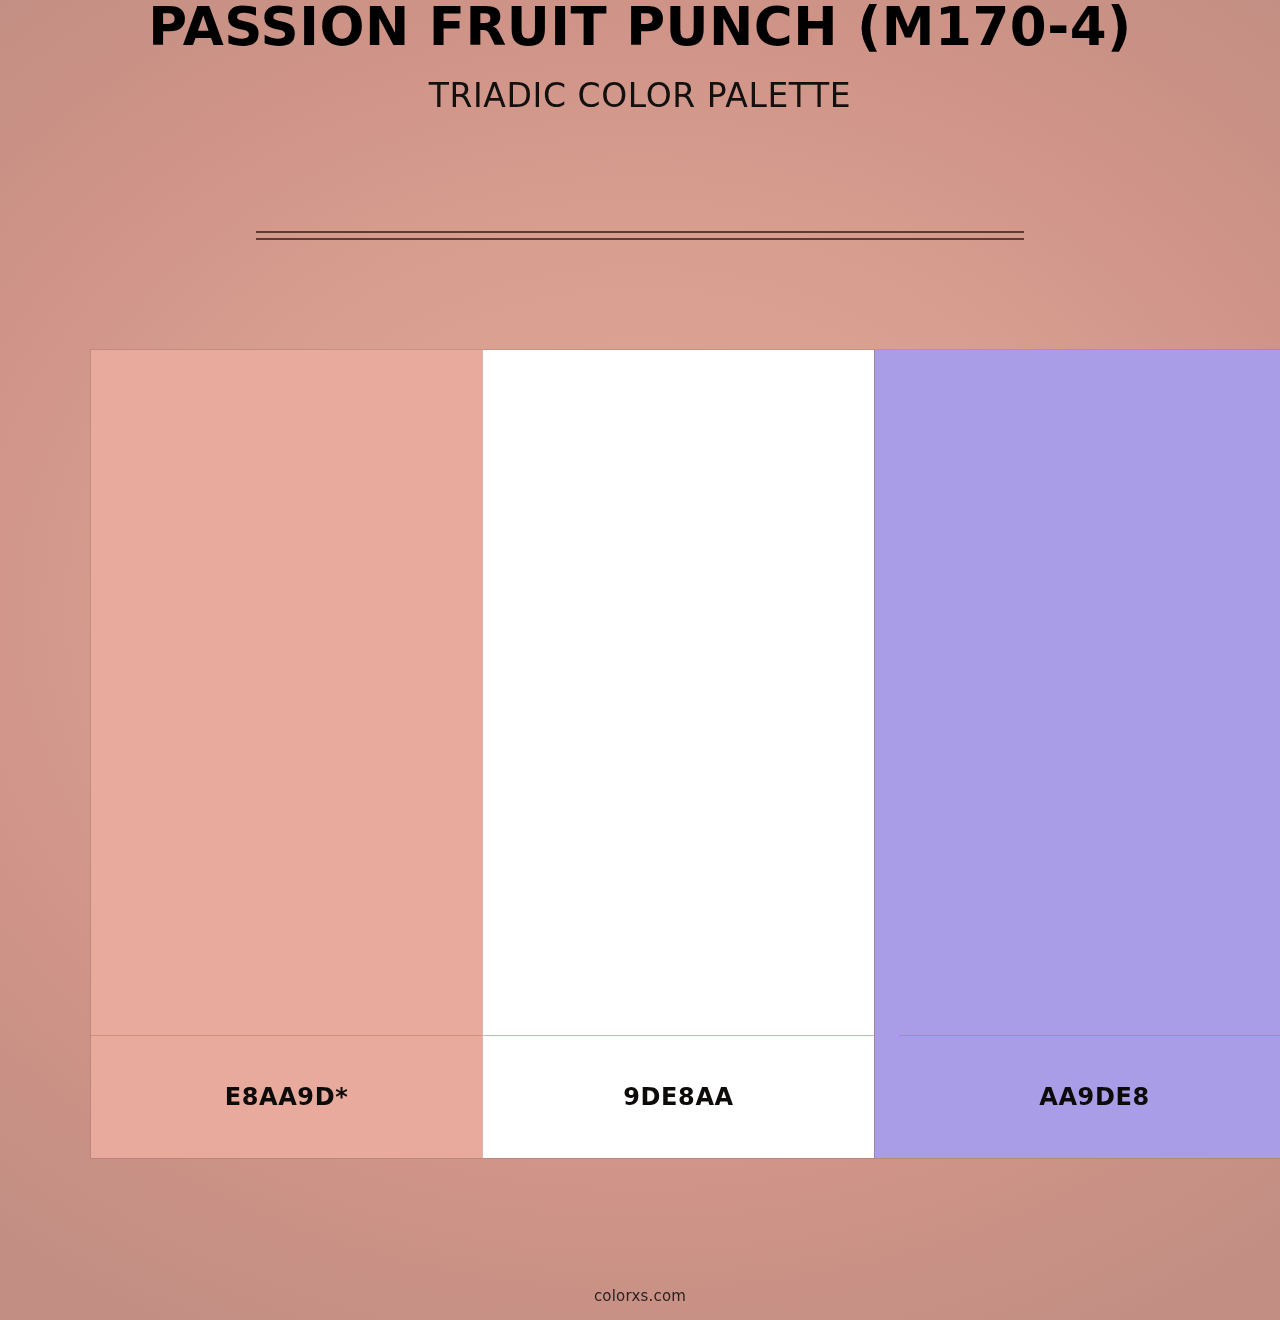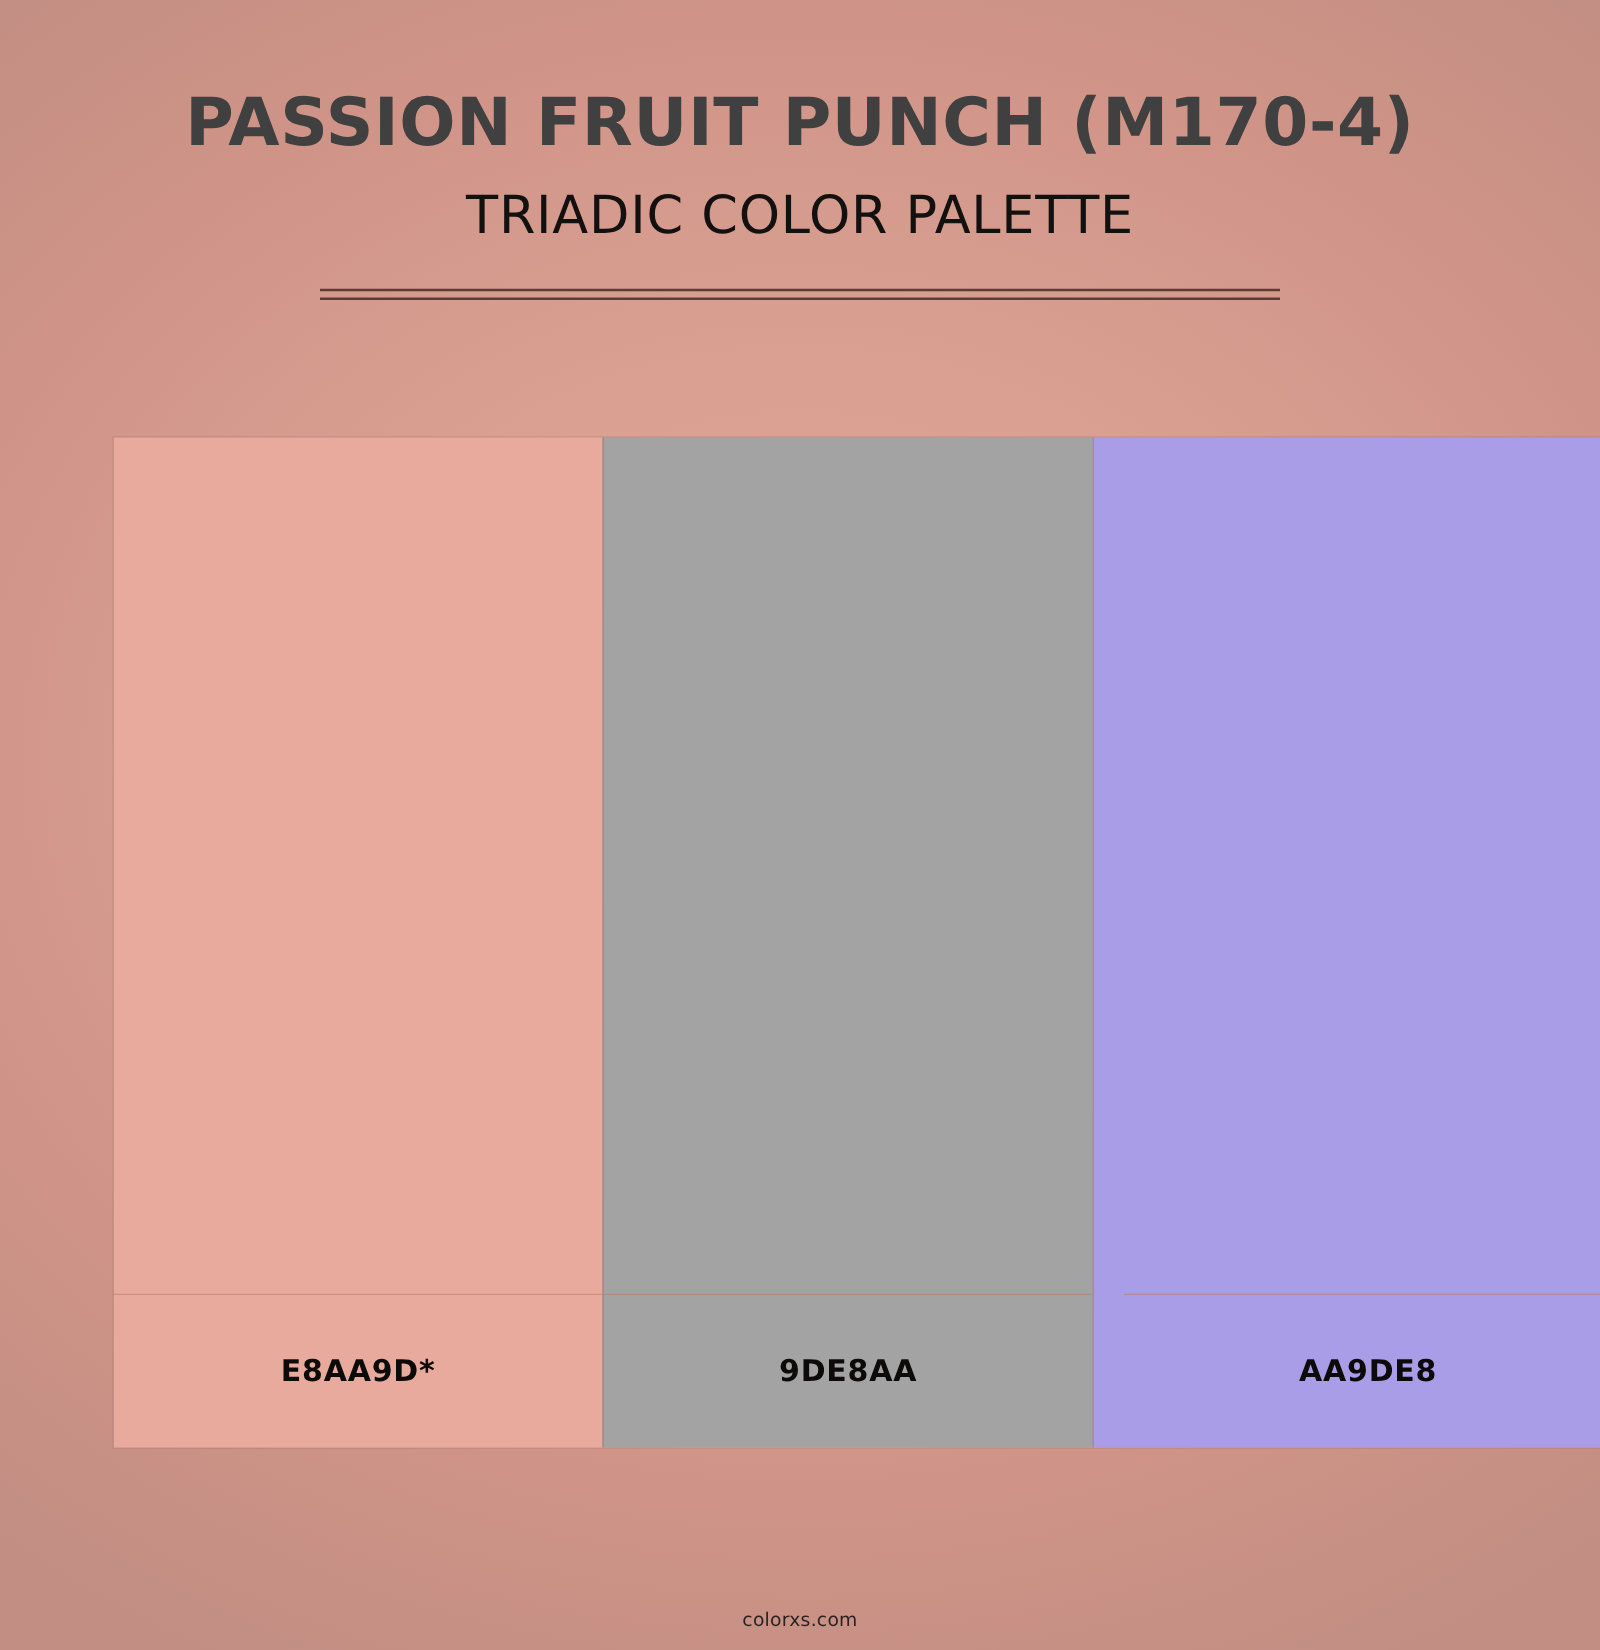--- a/index.html
+++ b/index.html
@@ -25,34 +25,33 @@
   .header {
     position: absolute;
     top: 0;
     left: 0;
     width: 1280px;
     text-align: center;
   }
 
   .title {
     margin: 0;
-    padding-top: 72px;
     font-size: 53px;
     line-height: 1.0;
     font-weight: 700;
     letter-spacing: 0.5px;
-    color: #404040;
+    color: #000000;
     font-family: "DejaVu Sans", "Liberation Sans", sans-serif;
     white-space: nowrap;
   }
 
   .subtitle {
     margin: 0;
     padding-top: 26px;
-    font-size: 42px;
+    font-size: 33px;
     line-height: 1.0;
     font-weight: 400;
     letter-spacing: 0.6px;
     color: #131010;
     white-space: nowrap;
   }
 
   .rule {
     position: absolute;
     top: 231px;
@@ -140,21 +139,21 @@
 
   <div class="palette">
 
     <div class="swatch" style="background-color: rgb(232, 170, 157);">
       <div class="swatch-body"></div>
       <div class="swatch-label-band">
         <span class="swatch-label">E8AA9D*</span>
       </div>
     </div>
 
-    <div class="swatch" style="background-color: #a3a3a3;">
+    <div class="swatch" style="background-color: #ffffff;">
       <div class="swatch-body"></div>
       <div class="swatch-label-band">
         <span class="swatch-label">9DE8AA</span>
       </div>
     </div>
 
     <div class="swatch" style="background-color: rgb(170, 157, 232); padding-left: 24px;">
       <div class="swatch-body"></div>
       <div class="swatch-label-band">
         <span class="swatch-label">AA9DE8</span>

